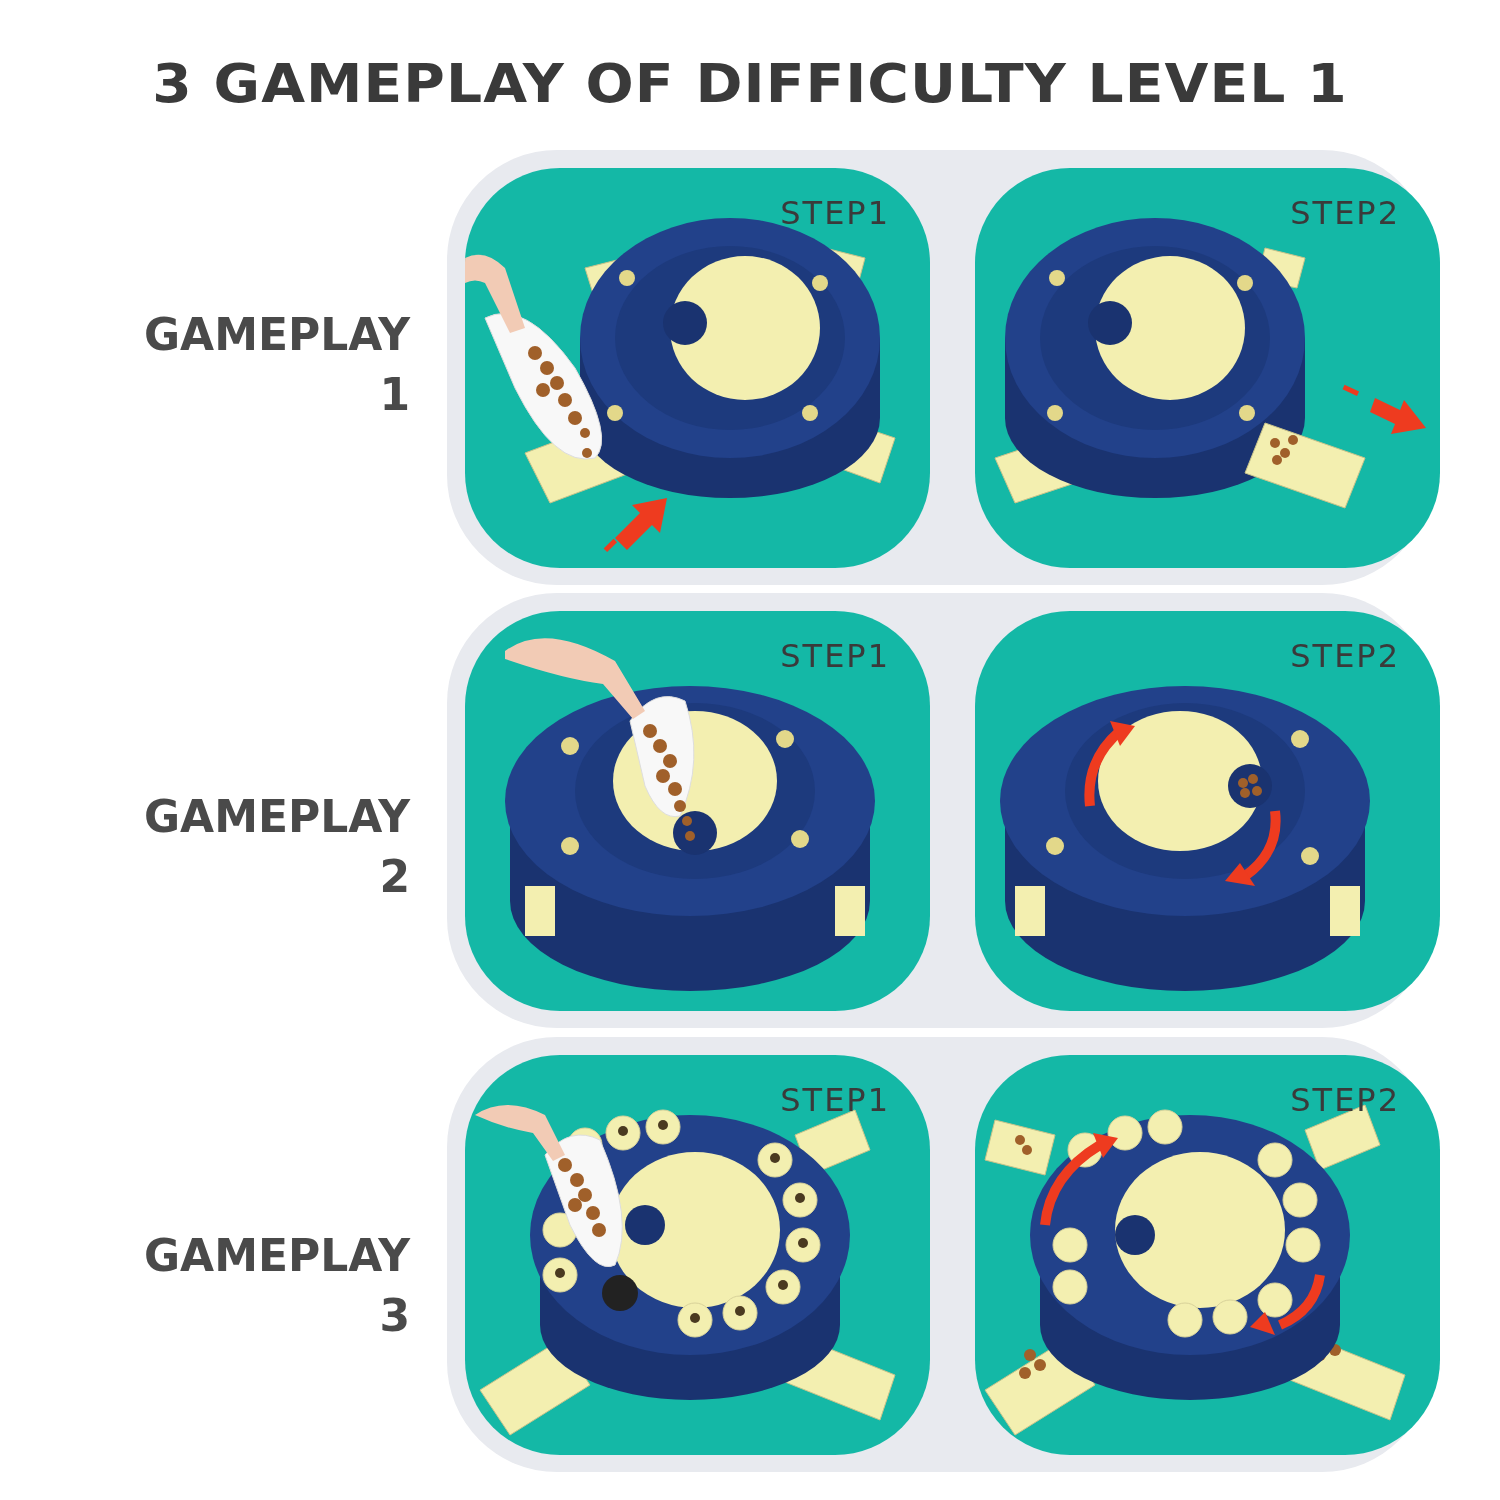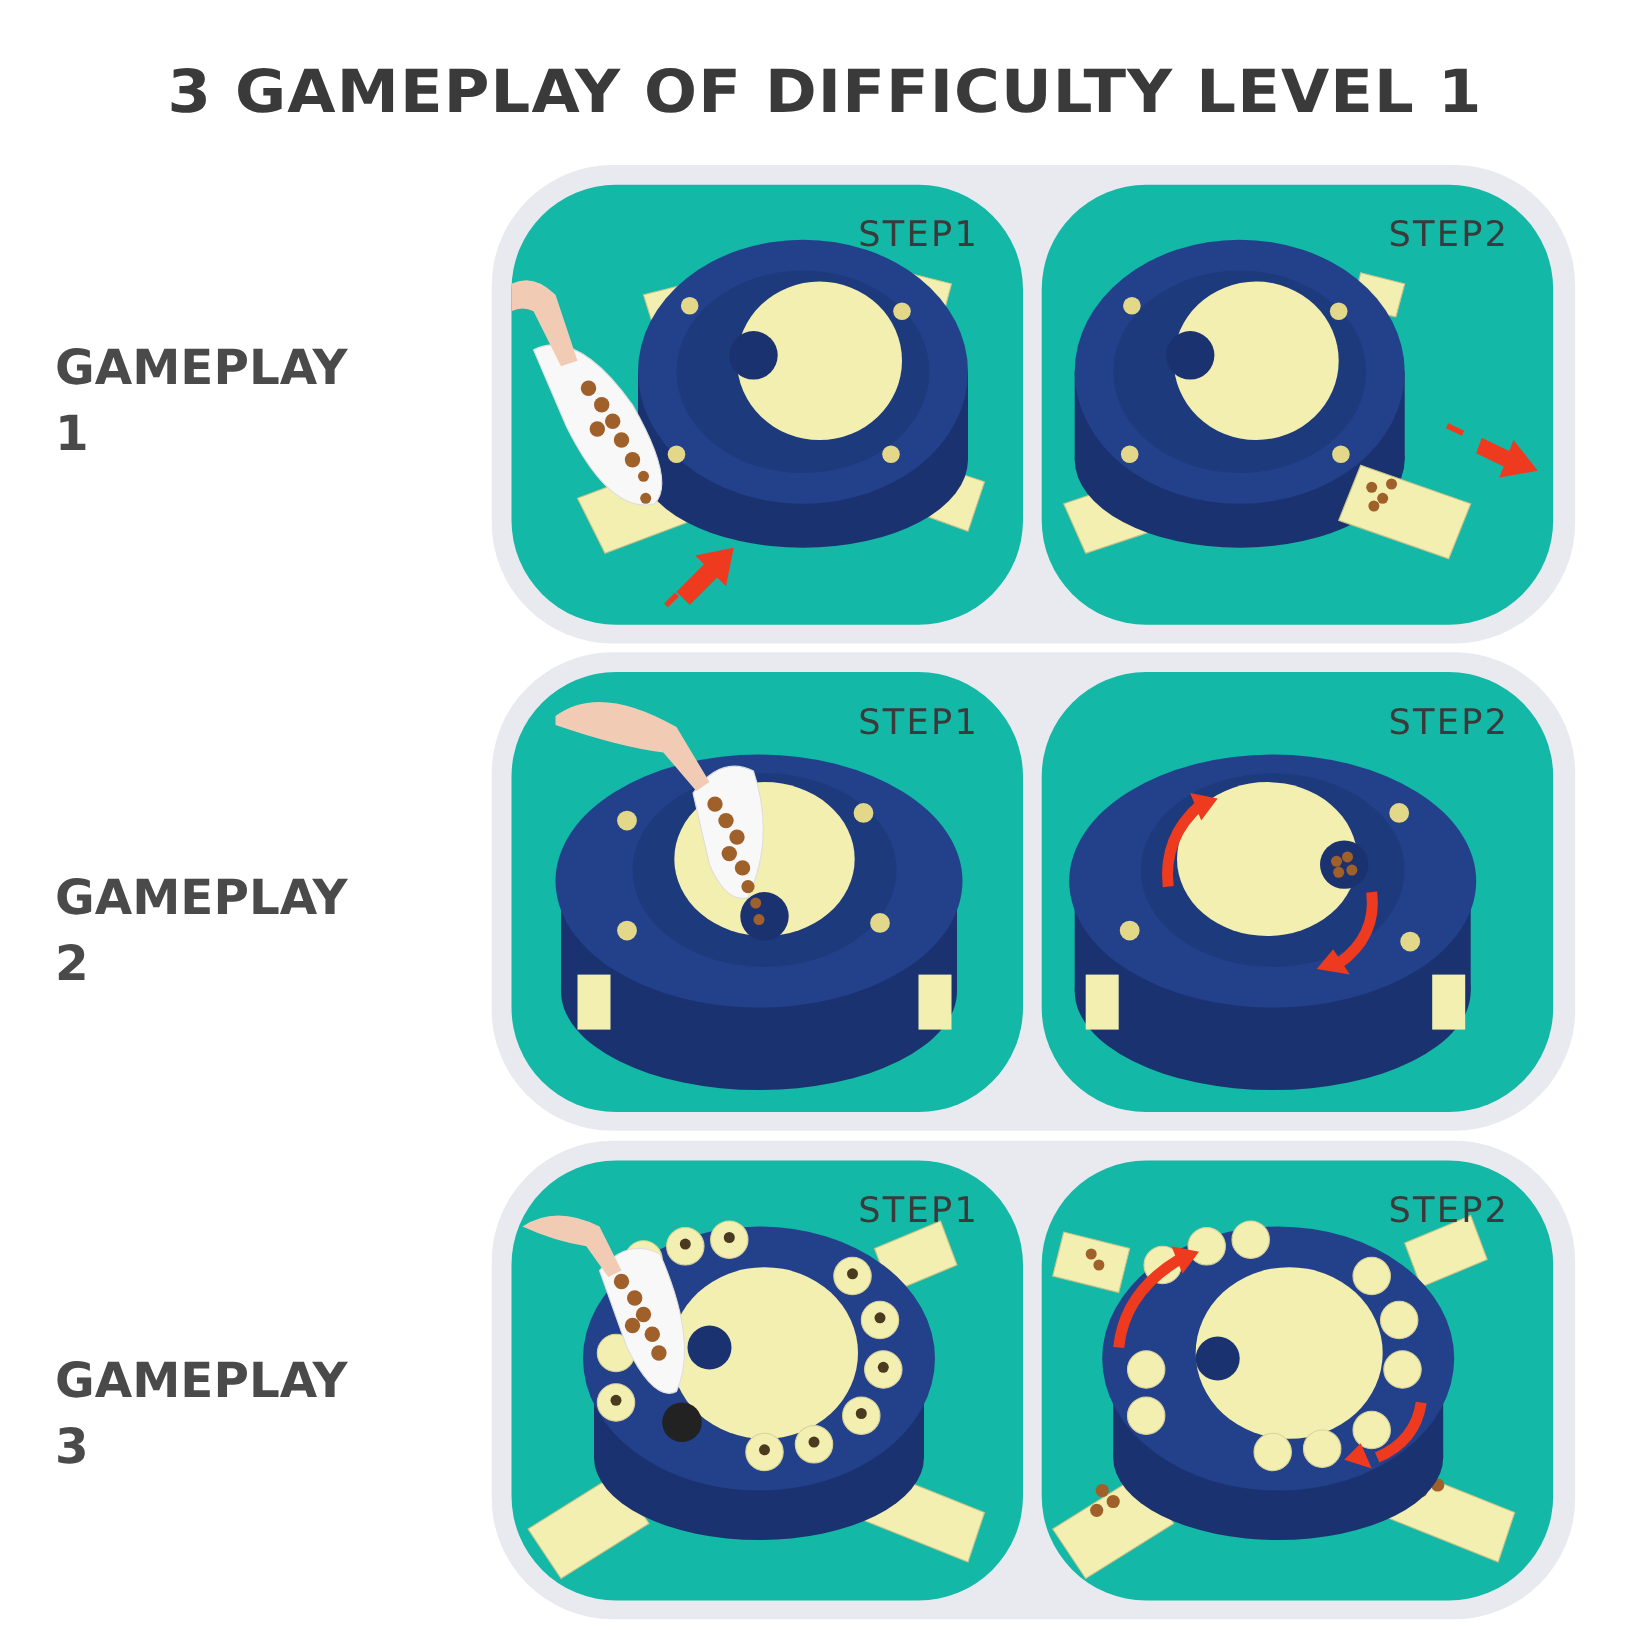--- a/index.html
+++ b/index.html
@@ -4,34 +4,34 @@
 <style>
   * { box-sizing: border-box; margin: 0; padding: 0; }
   html, body { width: 1500px; height: 1500px; background: #ffffff; overflow: hidden; }
   body { position: relative; font-family: "DejaVu Sans", sans-serif; color: #3b3b3b; }
   .title {
     position: absolute; left: 0; top: 52px; width: 1500px; text-align: center;
     font-family: "DejaVu Sans", sans-serif; font-weight: bold; font-size: 54px;
     letter-spacing: 1px; color: #3a3a3a; transform: scaleX(1.05);
   }
   .row-label {
-    position: absolute; left: 50px; width: 360px; text-align: left;
+    position: absolute; left: 50px; width: 360px; text-align: right;
     font-family: "DejaVu Sans", sans-serif; font-weight: bold; font-size: 44px;
     line-height: 60px; color: #4a4a4a;
   }
   .group {
     position: absolute; left: 447px; width: 985px; height: 435px;
     background: #e8eaef; border-radius: 110px;
   }
   .card {
     position: absolute; top: 18px; width: 465px; height: 400px;
     background: #14b8a6; border-radius: 95px; overflow: hidden;
   }
   .card.left { left: 18px; }
-  .card.right { left: 500px; }
+  .card.right { left: 528px; }
   .step {
     position: absolute; top: 26px; right: 40px;
     font-family: "DejaVu Sans", sans-serif; font-size: 32px; letter-spacing: 2px;
     color: #3a3a3a; font-weight: normal;
   }
   .illus { position: absolute; left: 0; top: 0; width: 465px; height: 400px; }
 </style>
 </head>
 <body>
 

